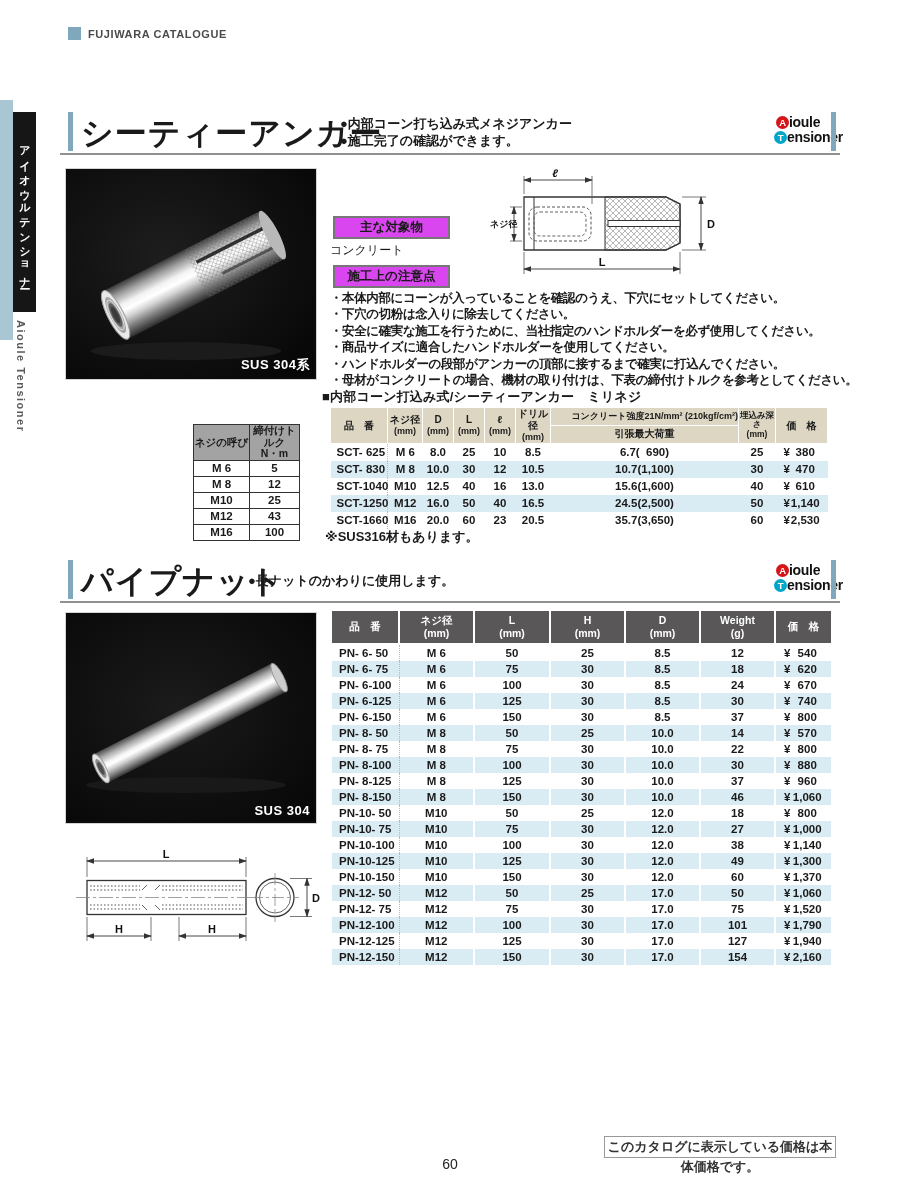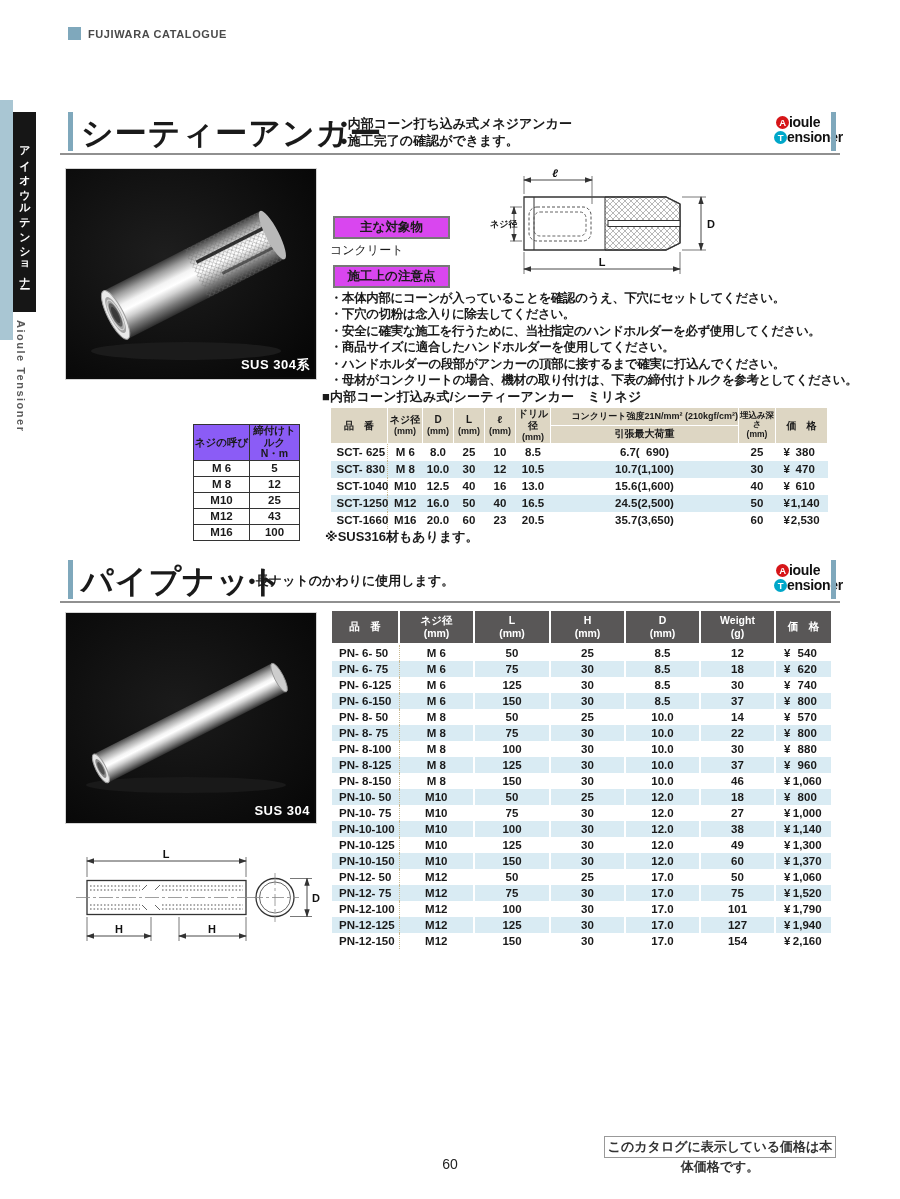--- a/index.html
+++ b/index.html
@@ -57,21 +57,21 @@
   .sct th .hsub{font-size:9px;}
   .sct th.concrete-h{font-size:9px;white-space:nowrap;text-align:right;}
   .sct th.load-h{font-size:10px;}
   .sct th.depth-h{font-size:8.5px;}
   .sct td{height:14px;font-size:11.5px;font-weight:bold;text-align:center;white-space:pre;line-height:17px;}
   .sct tbody tr:nth-child(even){background:#d9ebf3;}
   .sct td:first-child{text-align:left;padding-left:6px;border-right:1px dotted #c9b98f;}
 
   
   .torque{position:absolute;left:193px;top:424px;width:106px;border:1.5px solid #333;}
-  .torque th{background:#8b5cf6;border:1px solid #333;font-size:10.5px;font-weight:bold;line-height:1.1;height:24px;text-align:center;}
+  .torque th{background:#a3a3a3;border:1px solid #333;font-size:10.5px;font-weight:bold;line-height:1.1;height:24px;text-align:center;}
   .torque td{border:1px solid #333;font-size:11.5px;font-weight:bold;text-align:center;height:15px;line-height:15px;white-space:pre;}
 
   
   .pn{position:absolute;left:332px;top:611px;width:500px;}
   .pn th{background:#595757;color:#fff;border-right:2px solid #fff;border-bottom:2px solid #fff;
          font-size:10.5px;font-weight:bold;line-height:1.25;height:32px;text-align:center;}
   .pn td{height:16px;font-size:11.5px;font-weight:bold;text-align:center;white-space:pre;line-height:16px;
          border-right:2px solid #fff;}
   .pn tbody tr:nth-child(even){background:#d9ebf3;}
   .pn td:first-child{text-align:left;padding-left:7px;border-right:1px dotted #c9b98f;}
@@ -466,20 +466,29 @@
         <tr>
           <td>PN- 6- 75</td>
           <td>M 6</td>
           <td>75</td>
           <td>30</td>
           <td>8.5</td>
           <td>18</td>
           <td class="price-cell"><span class="yen">¥</span><span>620</span></td>
         </tr>
         <tr>
+          <td>PN- 6-100</td>
+          <td>M 6</td>
+          <td>100</td>
+          <td>30</td>
+          <td>8.5</td>
+          <td>24</td>
+          <td class="price-cell"><span class="yen">¥</span><span>670</span></td>
+        </tr>
+        <tr>
           <td>PN- 6-125</td>
           <td>M 6</td>
           <td>125</td>
           <td>30</td>
           <td>8.5</td>
           <td>30</td>
           <td class="price-cell"><span class="yen">¥</span><span>740</span></td>
         </tr>
         <tr>
           <td>PN- 6-150</td>

